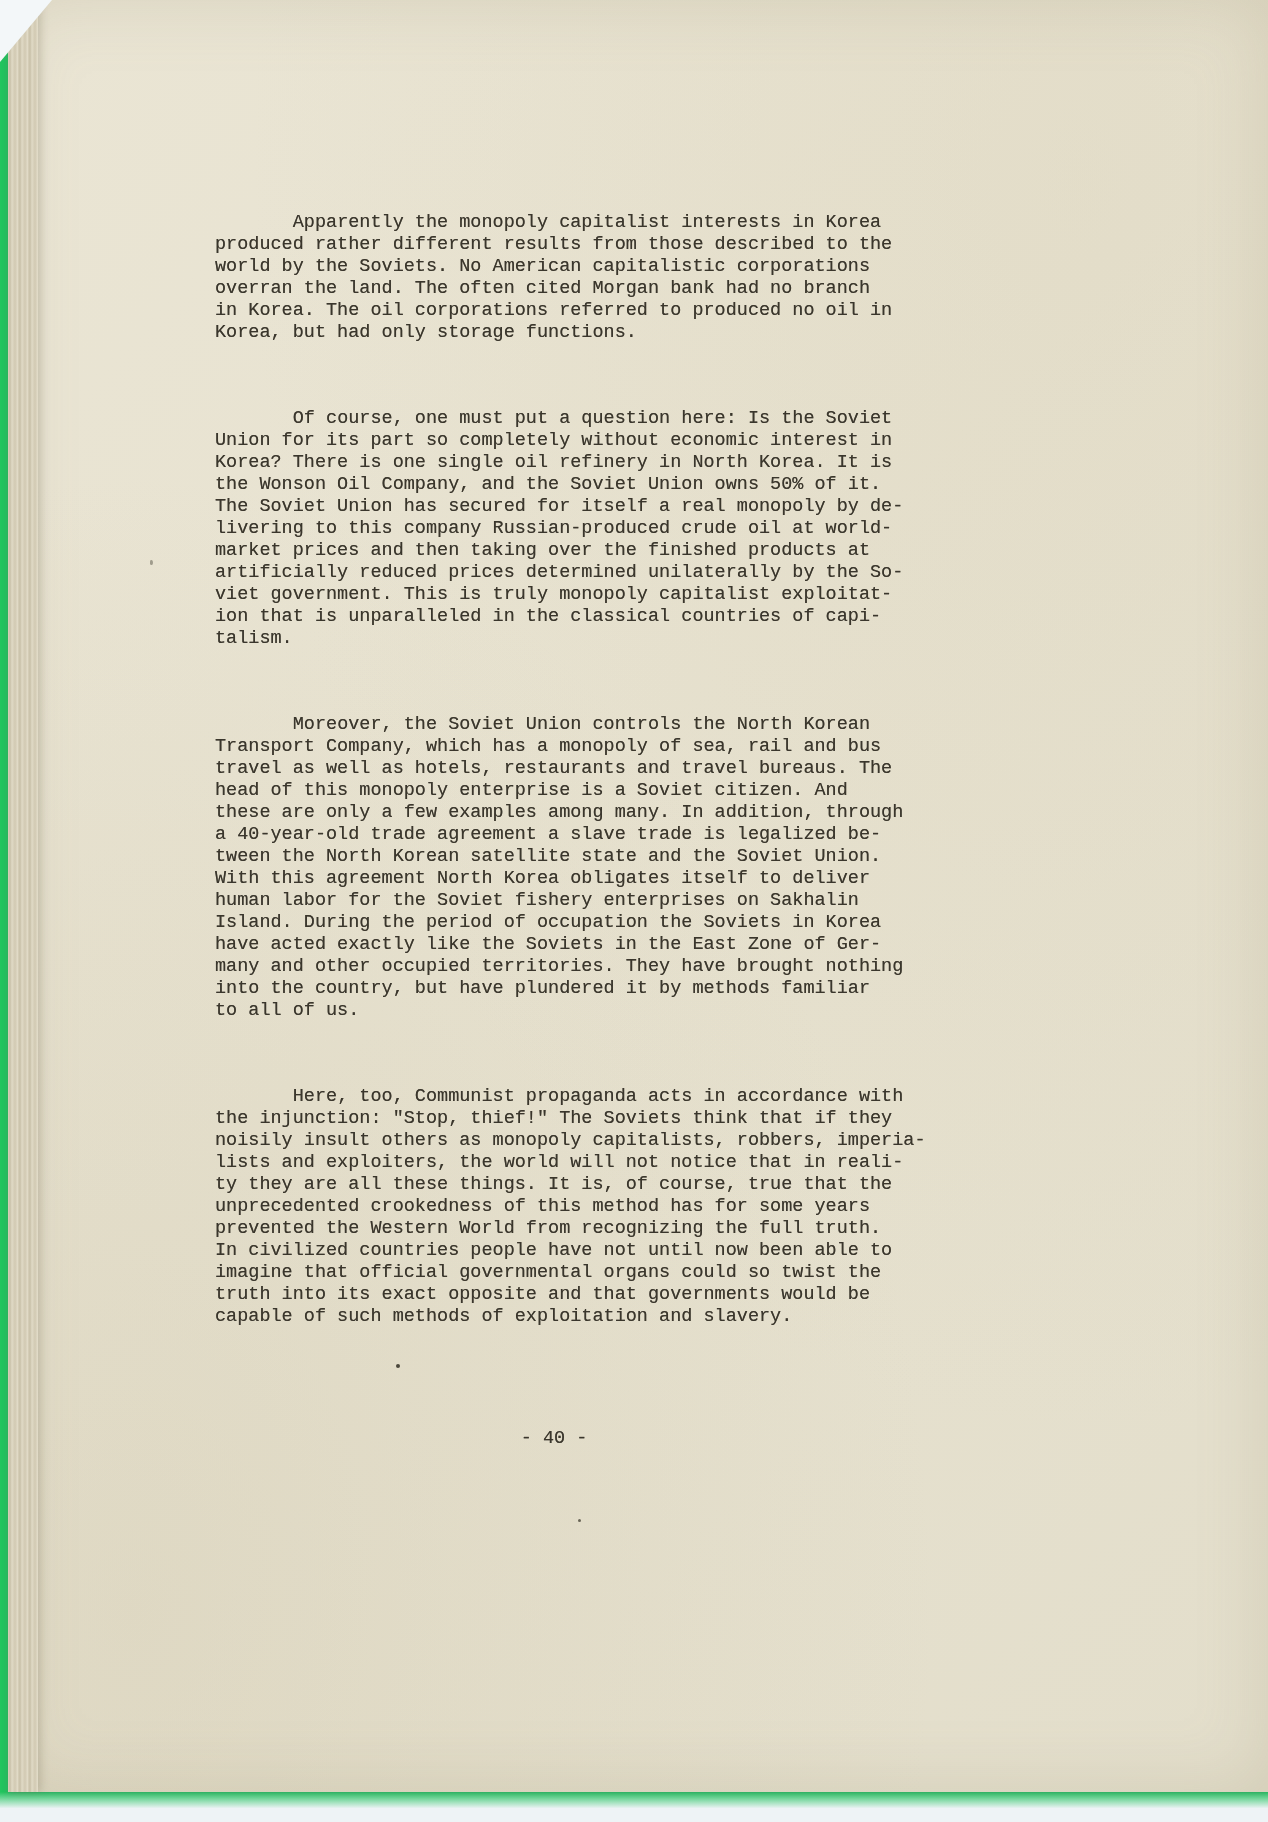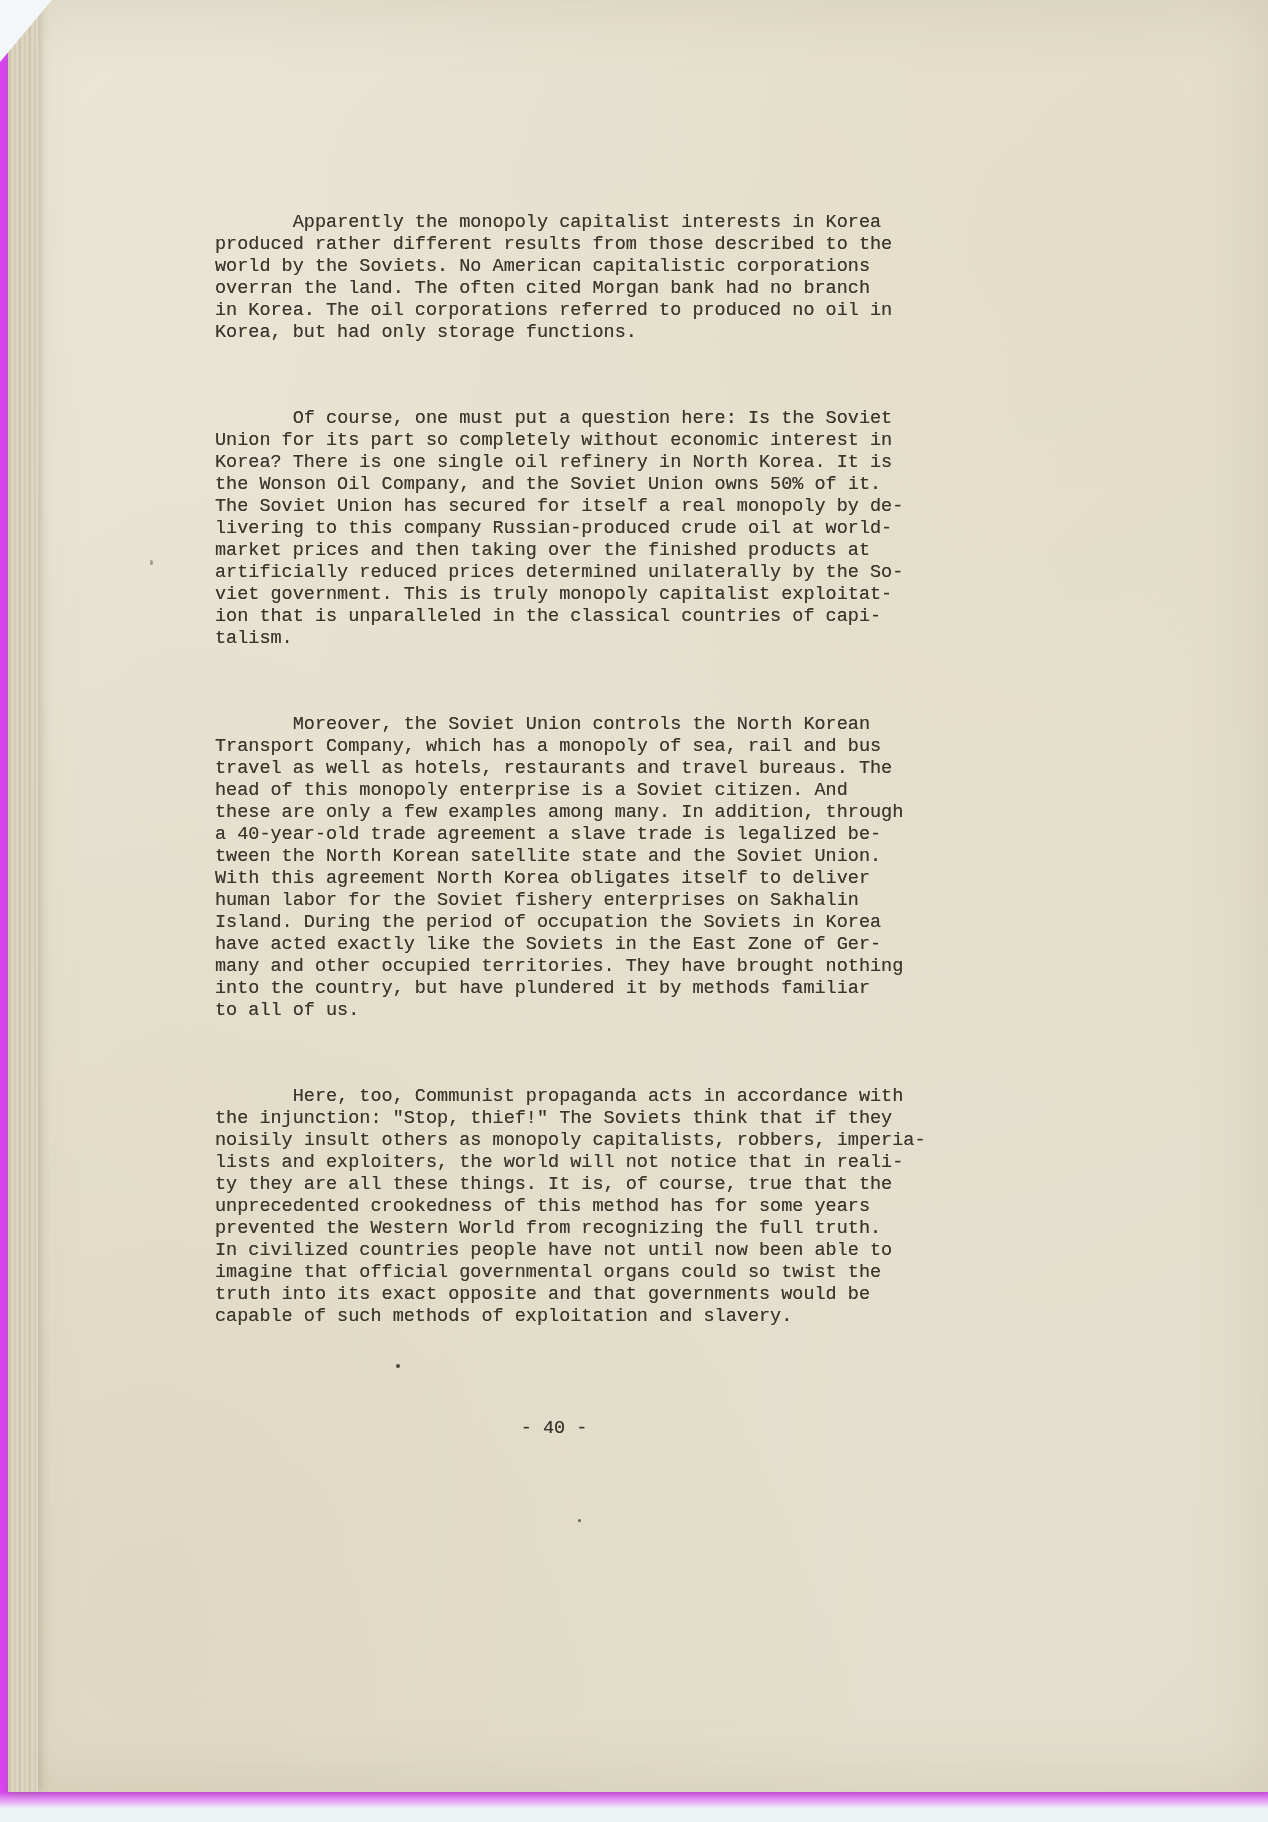--- a/index.html
+++ b/index.html
@@ -5,21 +5,21 @@
   html, body {
     margin: 0;
     padding: 0;
     background: #eef3f6;
     font-family: "Liberation Mono", "DejaVu Sans Mono", monospace;
   }
   .scan {
     position: relative;
     width: 1268px;
     height: 1822px;
-    background: #d946ef;
+    background: #22c55e;
     overflow: hidden;
   }
   .paper {
     position: absolute;
     left: 8px;
     top: 0;
     width: 1260px;
     height: 1792px;
     background:
       radial-gradient(ellipse at 85% 10%, rgba(214,205,178,0.25), rgba(0,0,0,0) 55%),
@@ -58,21 +58,21 @@
     font-size: 18.5px;
     line-height: 22px;
     white-space: pre-wrap;
     text-shadow: 0 0 0.5px rgba(58,54,44,0.65);
     z-index: 3;
   }
   .para {
     margin: 0 0 20px 0;
   }
   .page-number {
-    margin-top: 26px;
+    margin-top: 36px;
     margin-right: 84px;
     text-align: center;
   }
   .speck {
     position: absolute;
     border-radius: 50%;
     background: #4a463a;
     z-index: 5;
   }
   .speck.s1 { left: 396px; top: 1364px; width: 4px; height: 4px; }

